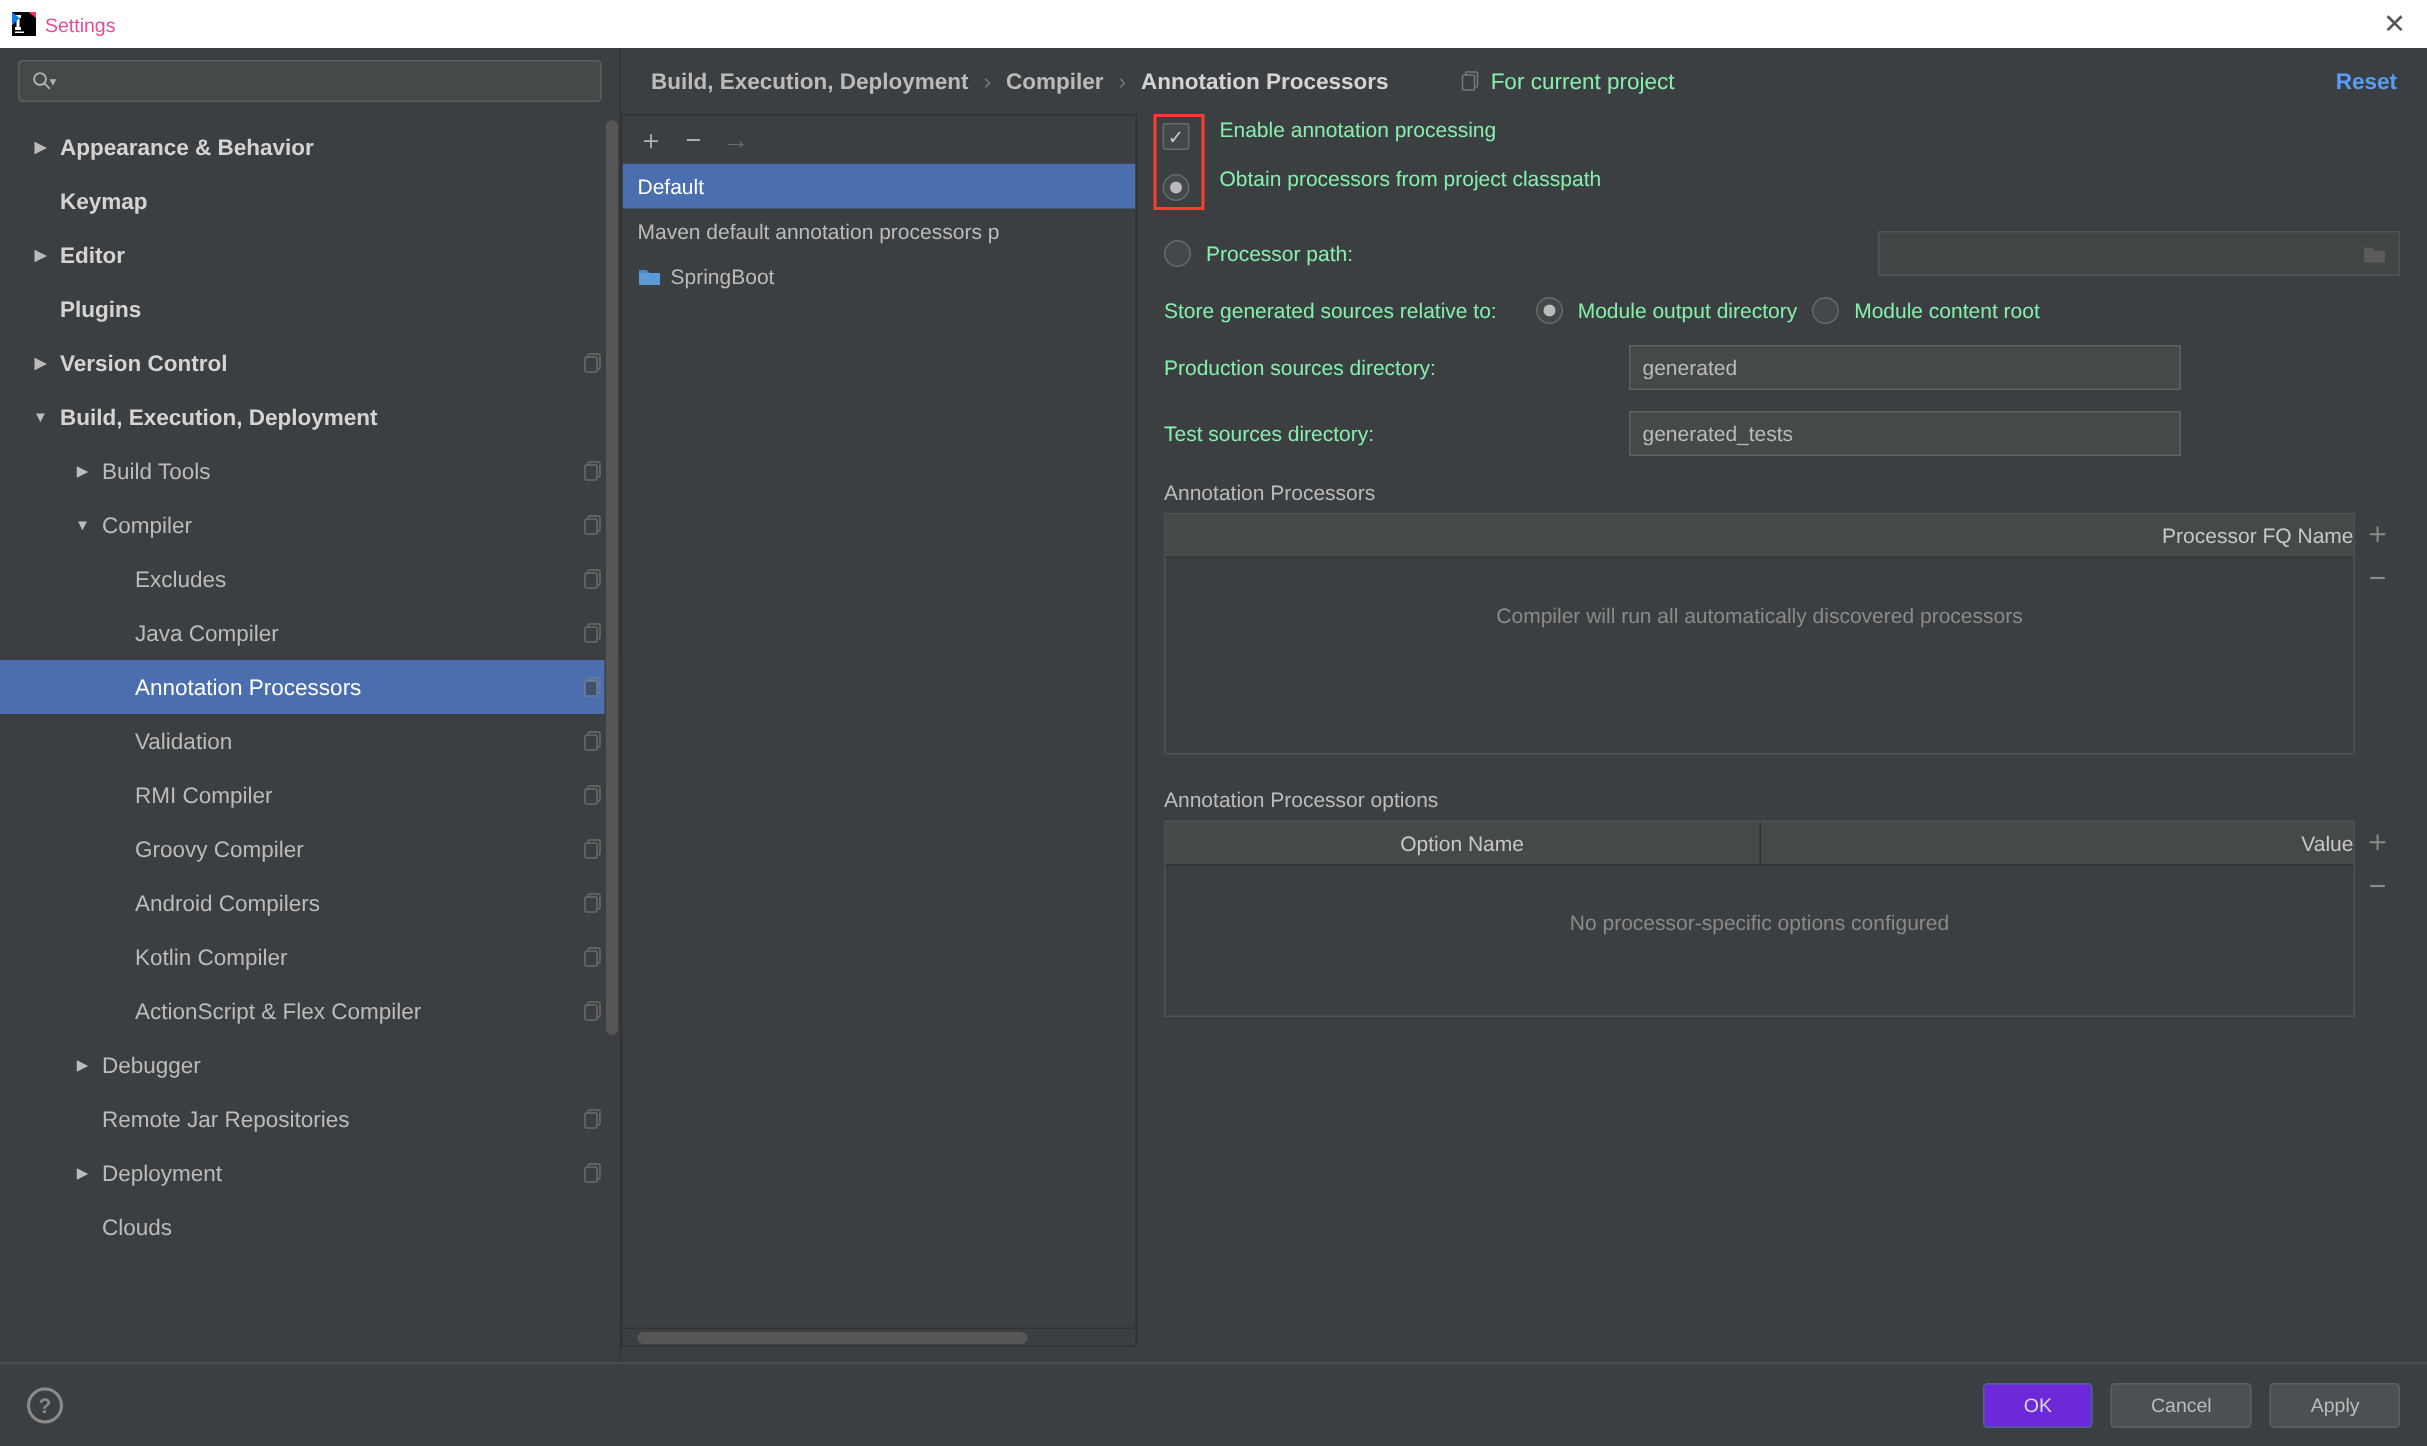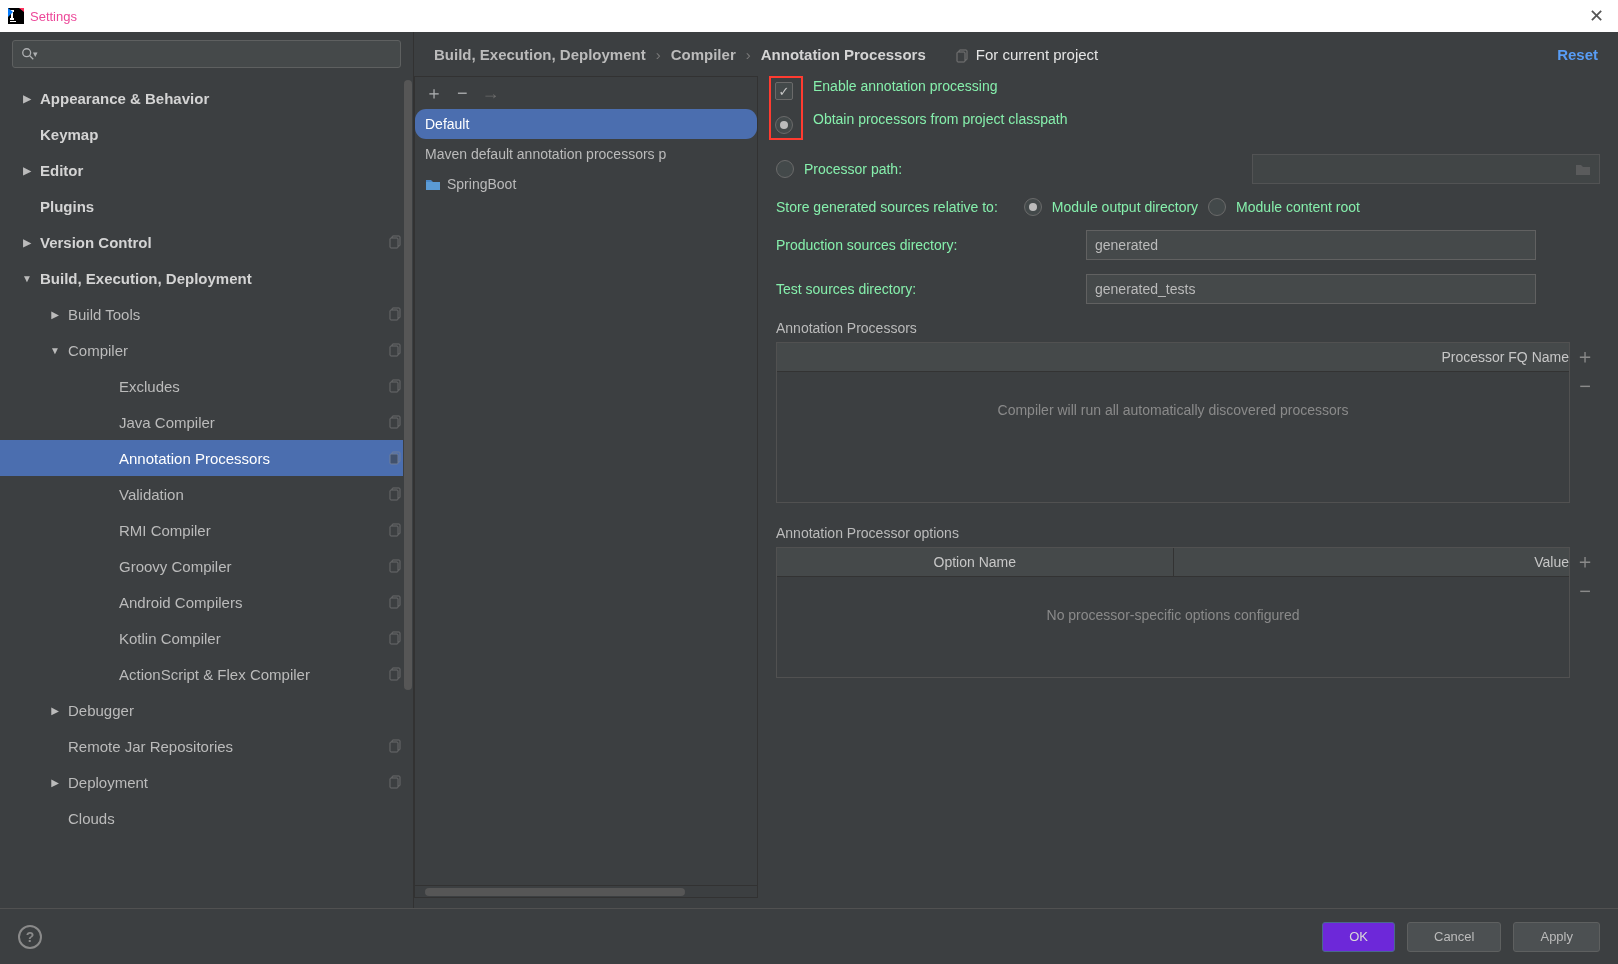--- a/index.html
+++ b/index.html
@@ -21,42 +21,42 @@
 .search-box { width: 100%; height: 28px; background: #45494a; border: 1px solid #5e6060; border-radius: 3px; padding: 0 8px; display: flex; align-items: center; }
 .search-box svg { width: 14px; height: 14px; fill: #afb1b3; }
 .tree { flex: 1; overflow-y: auto; padding-top: 4px; }
 .tree-item { height: 36px; display: flex; align-items: center; padding-left: 20px; padding-right: 10px; cursor: pointer; font-size: 15px; position: relative; }
 .tree-item.bold { font-weight: 600; color: #d4d4d4; }
 .tree-item.selected { background: #4b6eaf; color: #fff; }
 .tree-item .arrow { width: 14px; display: inline-flex; justify-content: center; margin-right: 6px; color: #bbbbbb; font-size: 10px; }
 .tree-item .label { flex: 1; }
 .tree-item .copy-ic { width: 14px; height: 14px; opacity: 0.6; }
 .indent-1 { padding-left: 48px; }
-.indent-2 { padding-left: 99px; }
+.indent-2 { padding-left: 70px; }
 .tree-scroll-indicator { position: absolute; right: 0; top: 48px; bottom: 0; width: 10px; background: #3c3f41; }
 .tree-scroll-thumb { position: absolute; right: 1px; top: 0; width: 8px; height: 610px; background: #565656; border-radius: 4px; }
 
 
 .content { flex: 1; display: flex; flex-direction: column; background: #3c3f41; }
 .breadcrumbs { height: 44px; display: flex; align-items: center; padding: 0 20px; gap: 10px; font-size: 15px; }
 .breadcrumbs .crumb { color: #bbbbbb; font-weight: 600; }
 .breadcrumbs .crumb.active { color: #d4d4d4; }
 .breadcrumbs .sep { color: #777; }
-.breadcrumbs .hint { color: #e5e5e5; margin-left: 20px; font-weight: normal; display: flex; align-items: flex-end; gap: 6px; }
+.breadcrumbs .hint { color: #86efac; margin-left: 38px; font-weight: normal; display: flex; align-items: center; gap: 6px; }
 .breadcrumbs .reset { margin-left: auto; color: #589df6; cursor: pointer; font-weight: 600; }
 
 .content-body { flex: 1; display: flex; padding: 0 18px 10px 0; gap: 0; overflow: hidden; }
 
 
 .profile-panel { width: 344px; background: #3c3f41; border: 1px solid #323232; display: flex; flex-direction: column; }
 .profile-toolbar { height: 32px; display: flex; align-items: center; padding: 0 10px; gap: 14px; }
 .profile-toolbar .tbtn { font-size: 18px; color: #afb1b3; cursor: pointer; line-height: 1; }
 .profile-toolbar .tbtn.disabled { color: #6a6a6a; cursor: default; }
 .profile-list { flex: 1; overflow: hidden; position: relative; }
-.profile-row { height: 30px; display: flex; align-items: center; padding: 0 10px; font-size: 14px; border-radius: 11px; }
+.profile-row { height: 30px; display: flex; align-items: center; padding: 0 10px; font-size: 14px; }
 .profile-row.selected { background: #4b6eaf; color: #fff; }
 .profile-row .folder-ic { width: 16px; height: 14px; margin-right: 6px; }
 .profile-row.indent { }
 .profile-hscroll { height: 12px; border-top: 1px solid #323232; position: relative; }
 .profile-hscroll-thumb { position: absolute; left: 10px; top: 2px; width: 260px; height: 8px; background: #565656; border-radius: 4px; }
 
 
 .form-panel { flex: 1; padding: 0 0 0 18px; display: flex; flex-direction: column; gap: 14px; overflow-y: auto; position: relative; }
 .form-row { display: flex; align-items: center; gap: 10px; }
 .form-label { font-size: 14px; color: #86efac; }
@@ -66,21 +66,21 @@
 .cb { width: 18px; height: 18px; border: 1px solid #6a6a6a; background: #43494a; display: inline-flex; align-items: center; justify-content: center; flex-shrink: 0; border-radius:2px;}
 .cb.checked::after { content: "✓"; color: #c7c7c7; font-size: 13px; line-height: 1; }
 .rb { width: 18px; height: 18px; border-radius: 50%; border: 1px solid #6a6a6a; background: #43494a; display: inline-flex; align-items: center; justify-content: center; flex-shrink: 0; }
 .rb.checked::after { content: ""; width: 8px; height: 8px; border-radius: 50%; background: #bbbbbb; }
 
 .highlight-box { border: 2px solid #ff3b30; padding: 4px 6px 4px 4px; display: flex; flex-direction: column; gap: 16px; width: 34px; margin-left:-7px;}
 .highlight-labels { display: flex; flex-direction: column; gap: 17px; padding-top: 2px;}
 
 
 .tinput { background: #45494a; border: 1px solid #616161; height: 30px; padding: 0 8px; color: #bbbbbb; font-size: 14px; flex: 1; }
-.tinput.wide { width: 450px; flex: none; }
+.tinput.wide { width: 368px; flex: none; }
 .tinput.path { width: 450px; display:flex; align-items:center; justify-content:flex-end; opacity:0.6;}
 .fset-wrap { position: relative; }
 .fset-legend { position: absolute; top: -10px; left: 0; background: #3c3f41; padding: 0 6px 0 0; font-size: 14px; }
 
 .table-wrap { display: flex; }
 .table-body { flex: 1; border: 1px solid #515151; }
 .table-head { background: #45494a; border-bottom: 1px solid #333; display: flex; }
 .table-head .th { flex: 1; text-align: center; padding: 6px 0; font-size: 14px; color: #c7c7c7; border-right: 1px solid #333; }
 .table-head .th:last-child { border-right: none; text-align: right; }
 .table-empty { text-align: center; padding: 30px 0; color: #8a8a8a; font-size: 14px; height:130px; display:flex; align-items:flex-start; justify-content:center;}

